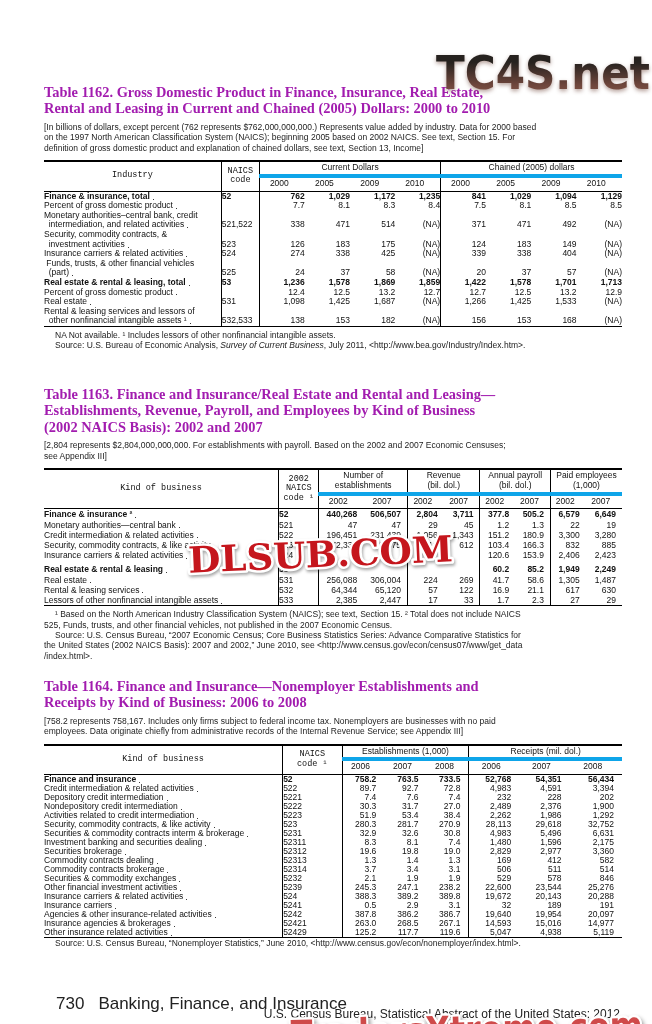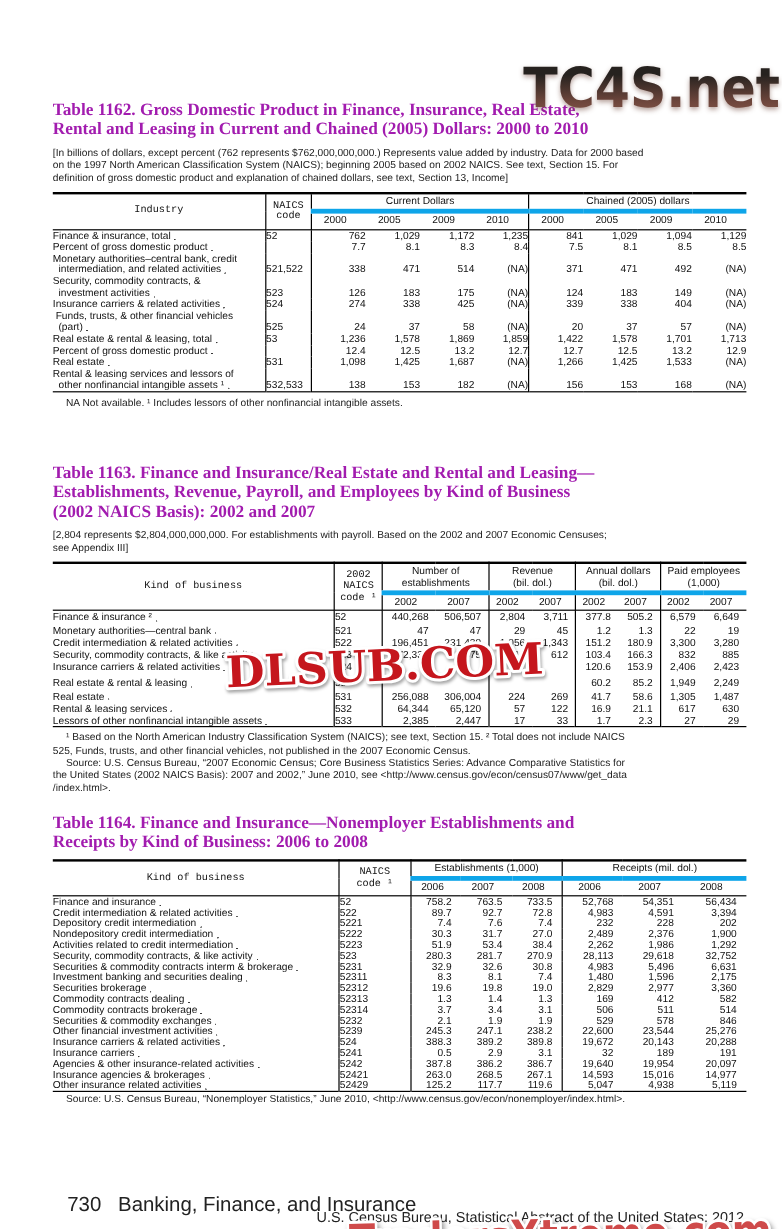--- a/index.html
+++ b/index.html
@@ -32,21 +32,21 @@
   #t1163 tbody td { line-height:10.2px; }
   #t1164 tbody td { line-height:9.0px; }
   td.num  { text-align:right; padding-right:9px; }
   #t1163 td.num { padding-right:6px; }
   #t1164 td.num { padding-right:8px; }
   td.code { padding-left:3px; }
   td.lblcell { overflow:hidden; }
   .ind0 { padding-left:2px; }
   .ind1 { padding-left:10px; }
   .ind2 { padding-left:17px;text-align:center; }
-  tr.bold { font-weight:400; }
+  tr.bold { font-weight:700; }
   tr.spacer td { padding-top:4px; }
   .lbl-line { display:flex; align-items:baseline; }
   .lbl-line > span { flex:0 0 auto; white-space:pre; }
   .dots { flex:1 1 auto; min-width:3px; height:1.2px; align-self:flex-end; margin:0 3px 1.5px 2px;
           background-image:radial-gradient(circle, #3a3a3a 0.6px, transparent 0.75px);
           background-size:3.2px 1.2px; background-repeat:repeat-x; }
 
   .footer-left { position:absolute; left:56px; top:950px; font-size:17px; color:#222; }
   .footer-left .pageno { margin-right:14px; }
   .footer-right { position:absolute; right:32px; top:963px; font-size:12px; color:#222; }
@@ -289,20 +289,21 @@
             <td class="num">182</td>
             <td class="num divr">(NA)</td>
             <td class="num">156</td>
             <td class="num">153</td>
             <td class="num">168</td>
             <td class="num">(NA)</td>
           </tr>
         </tbody>
     </table>
     <p class="fn fn-first">NA Not available. ¹ Includes lessors of other nonfinancial intangible assets.</p>
+    <p class="fn"><span>Source: U.S. Bureau of Economic Analysis, </span><i>Survey of Current Business</i><span>, July 2011, &lt;http://www.bea.gov/Industry/Index.htm&gt;.</span></p>
   </section>
 
   <section class="sec" id="sec1163">
     <h2 class="ttl">Table 1163. Finance and Insurance/Real Estate and Rental and Leasing—
 Establishments, Revenue, Payroll, and Employees by Kind of Business
 (2002 NAICS Basis): 2002 and 2007</h2>
     <p class="note">[2,804 represents $2,804,000,000,000. For establishments with payroll. Based on the 2002 and 2007 Economic Censuses;
 see Appendix III]</p>
     <table class="dtable" id="t1163">
       <colgroup>
@@ -320,21 +321,21 @@
       <thead>
         <tr>
           <th class="rspan divr" rowspan="2">Kind of business</th>
           <th class="rspan divr" rowspan="2">2002
 NAICS
 code ¹</th>
           <th class="grp divr" colspan="2">Number of
 establishments</th>
           <th class="grp divr" colspan="2">Revenue
 (bil. dol.)</th>
-          <th class="grp divr" colspan="2">Annual dollars
+          <th class="grp divr" colspan="2">Annual payroll
 (bil. dol.)</th>
           <th class="grp" colspan="2">Paid employees
 (1,000)</th>
         </tr>
         <tr class="years">
           <th>2002</th>
           <th class="divr">2007</th>
           <th>2002</th>
           <th class="divr">2007</th>
           <th>2002</th>
@@ -502,20 +503,22 @@
     <p class="fn fn-first">¹ Based on the North American Industry Classification System (NAICS); see text, Section 15. ² Total does not include NAICS
 525, Funds, trusts, and other financial vehicles, not published in the 2007 Economic Census.</p>
     <p class="fn">Source: U.S. Census Bureau, “2007 Economic Census; Core Business Statistics Series: Advance Comparative Statistics for
 the United States (2002 NAICS Basis): 2007 and 2002,” June 2010, see &lt;http://www.census.gov/econ/census07/www/get_data
 /index.html&gt;.</p>
   </section>
 
   <section class="sec" id="sec1164">
     <h2 class="ttl">Table 1164. Finance and Insurance—Nonemployer Establishments and
 Receipts by Kind of Business: 2006 to 2008</h2>
+    <p class="note">[758.2 represents 758,167. Includes only firms subject to federal income tax. Nonemployers are businesses with no paid
+employees. Data originate chiefly from administrative records of the Internal Revenue Service; see Appendix III]</p>
     <table class="dtable" id="t1164">
       <colgroup>
         <col style="width:237px">
           <col style="width:59px">
         <col style="width:42px">
           <col style="width:42px">
           <col style="width:42px">
         <col style="width:50px">
           <col style="width:50px">
           <col style="width:52px">

